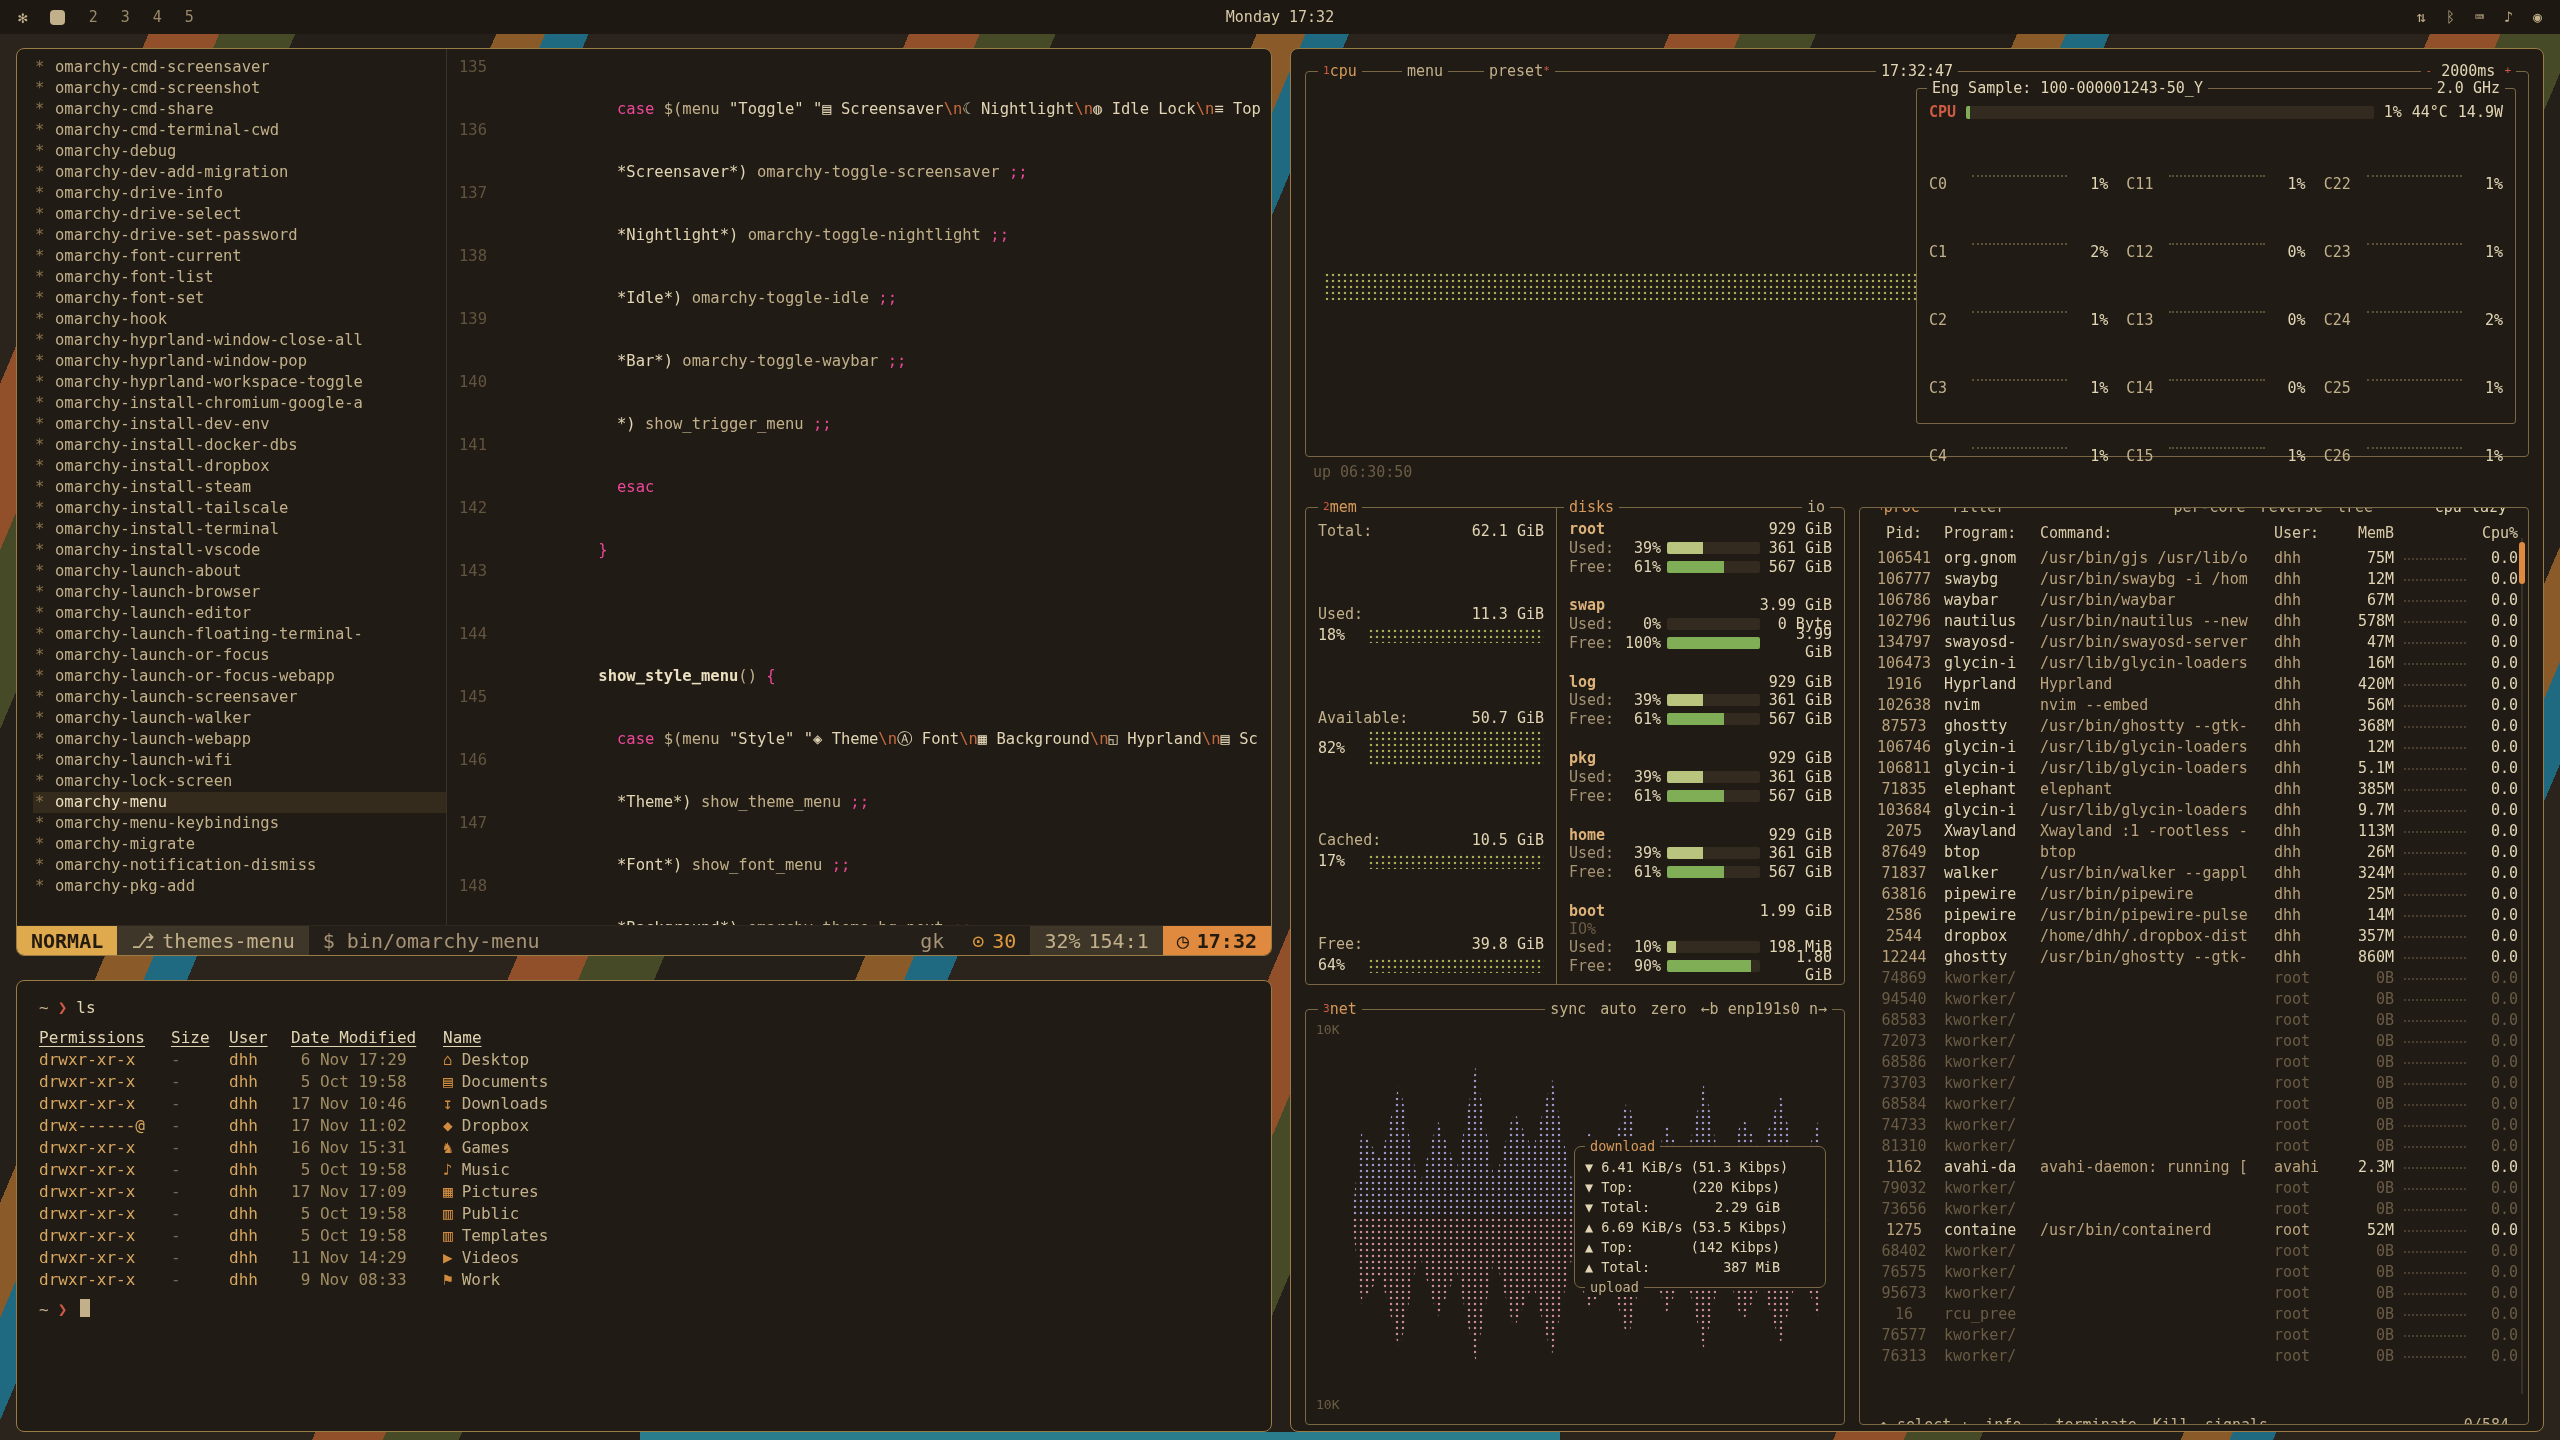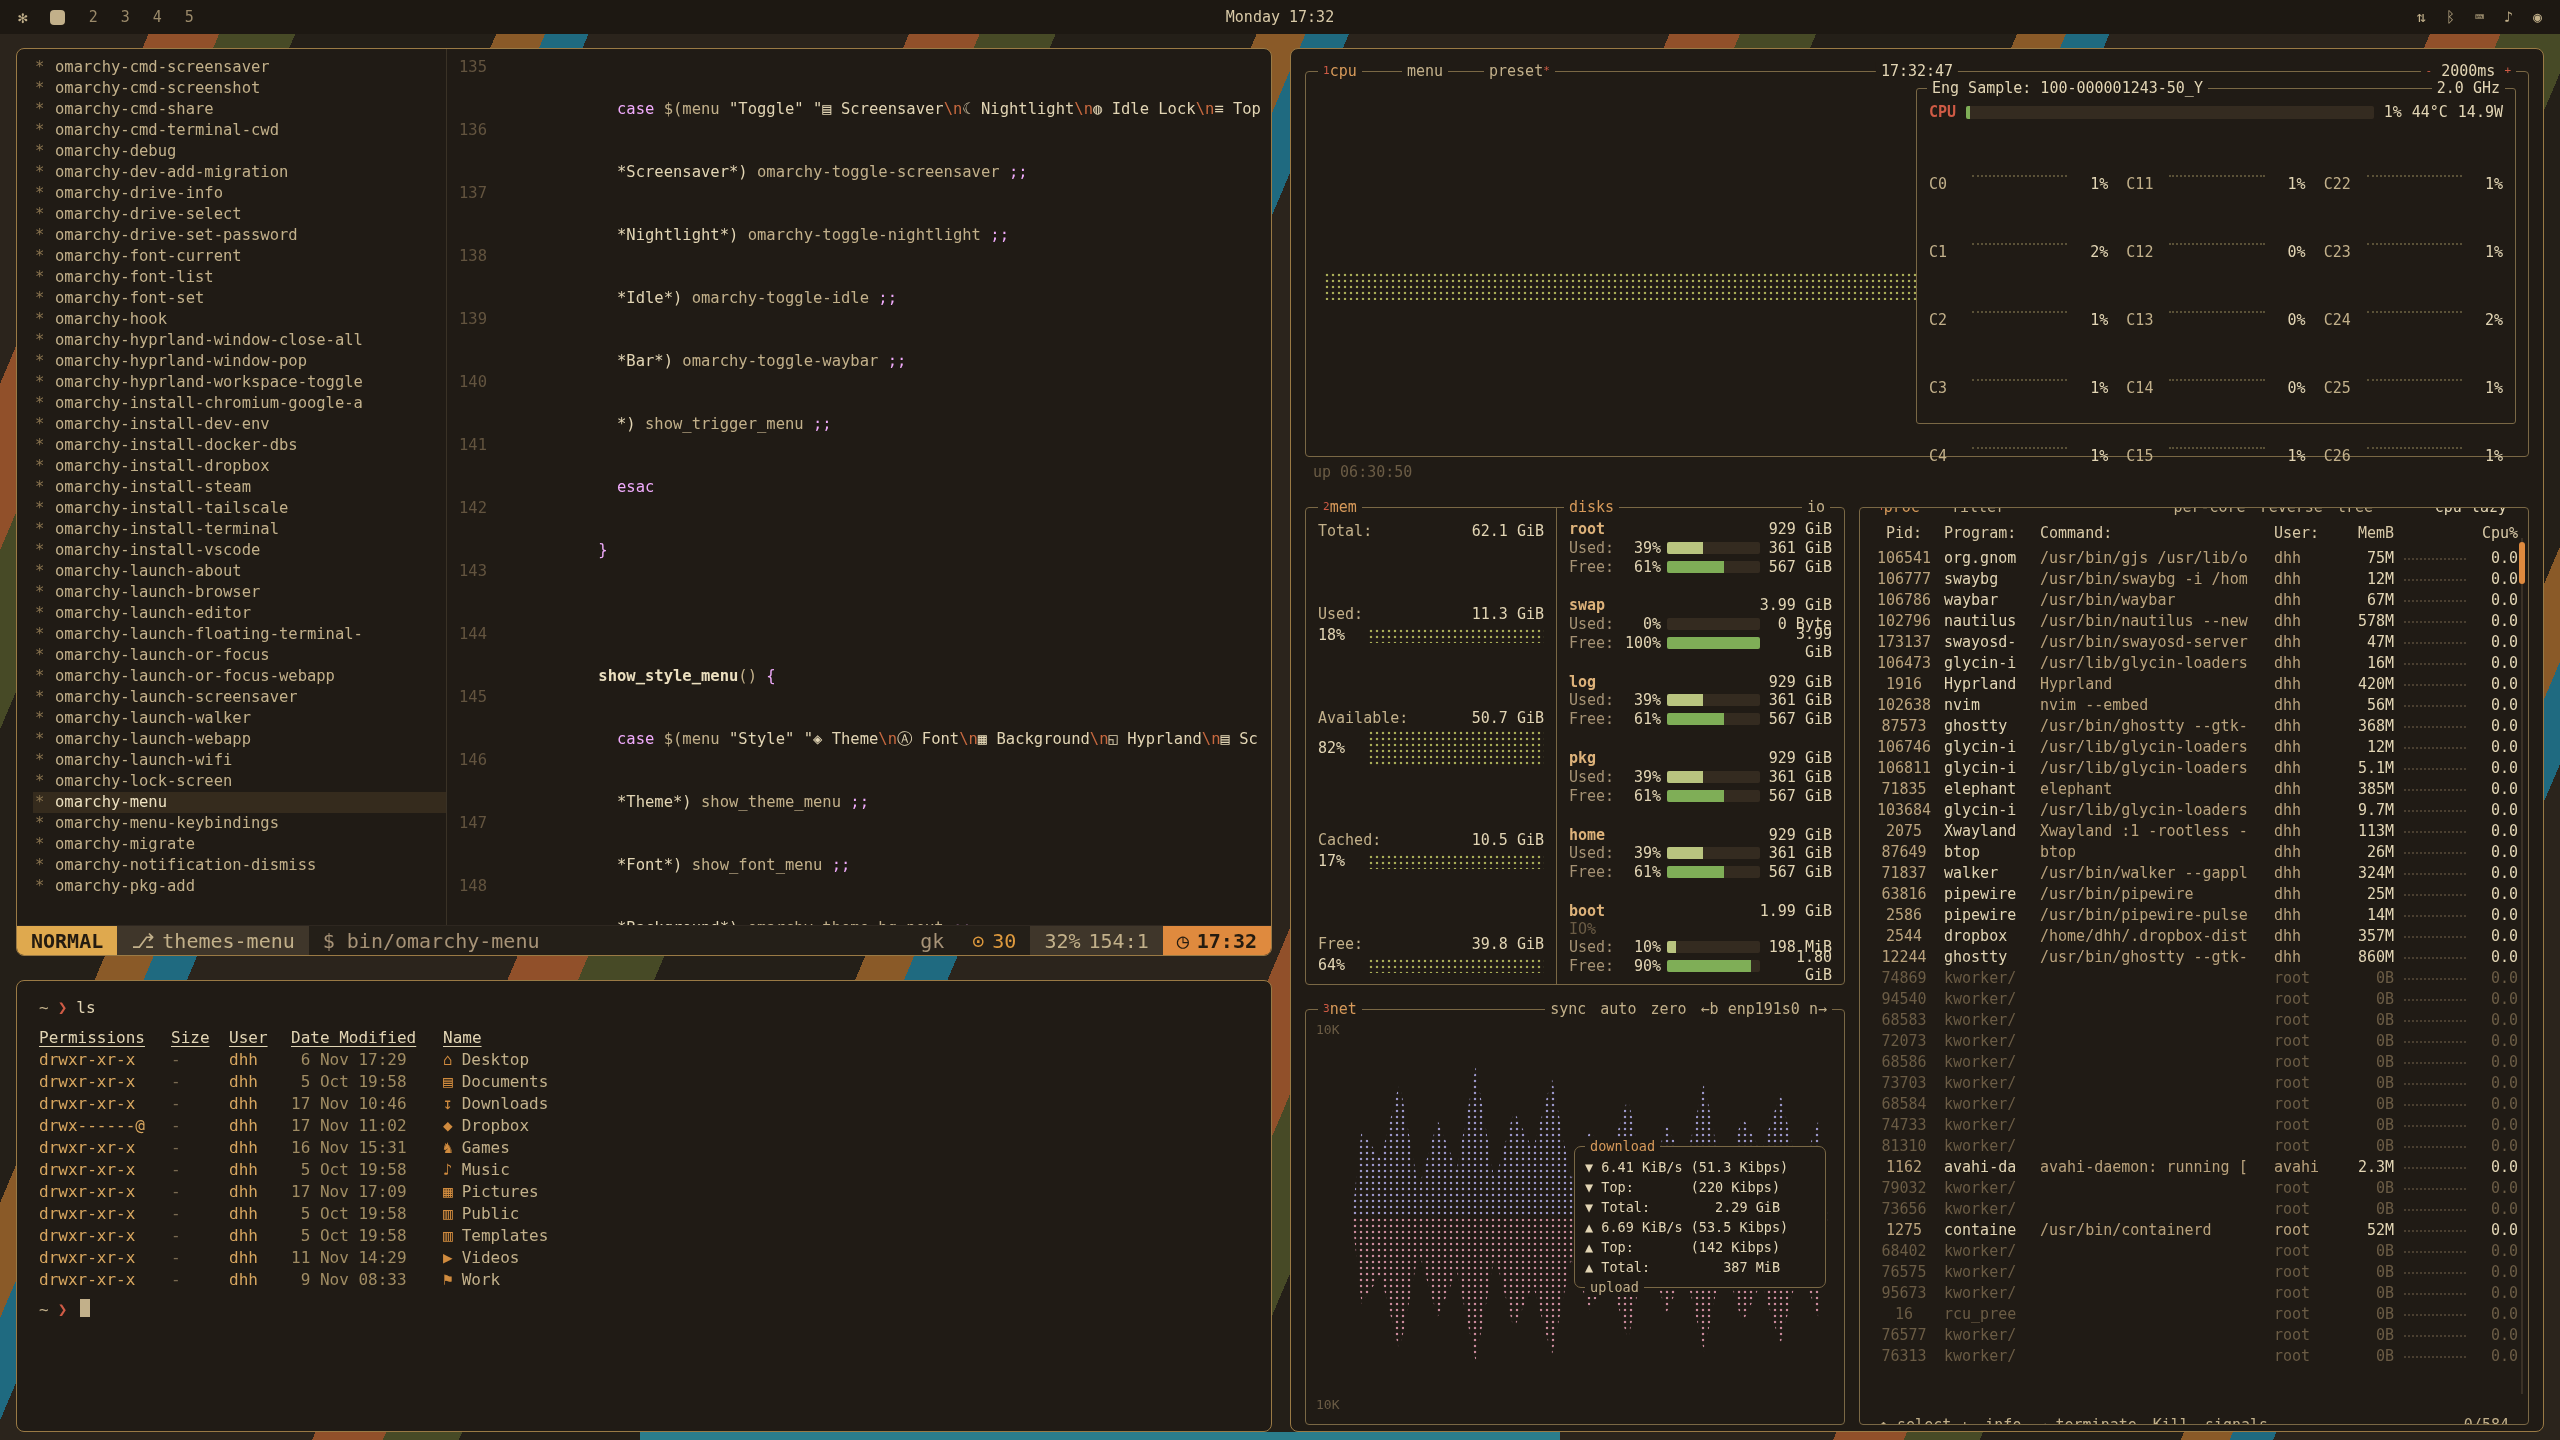--- a/index.html
+++ b/index.html
@@ -34,21 +34,21 @@
   #filepane{width:430px;padding:8px 0 0 16px;line-height:21px;font-size:15.5px;overflow:hidden;border-right:1px solid #3a3226;}
   .fl-row{display:flex;gap:10px;white-space:nowrap;padding-left:2px;}
   .fl-row .star{color:#8a744f;width:10px;}
   .fl-row span:last-child{color:#c2b08a;}
   .fl-row.c-sel{background:#352b1d;}
   .fl-row.c-sel span:last-child{color:#ece0c0;}
   #codepane{flex:1;padding-top:8px;overflow:hidden;position:relative;}
   .cl{display:flex;line-height:21px;font-size:15.5px;}
   .cl .ln{width:58px;text-align:right;padding-right:18px;color:#63543f;flex:none;}
   .cl .lt{flex:1;white-space:pre;overflow:hidden;}
-  .c-d{color:#c2b08a;} .c-k{color:#f0abfc;margin-top:36px;} .c-s{color:#e2d5b4;}
+  .c-d{color:#c2b08a;} .c-k{color:#ec4899;margin-top:36px;} .c-s{color:#e2d5b4;}
   .c-e{color:#c8693f;}
   .c-f{color:#ece0c0;font-weight:bold;}
 
   #statusline{height:30px;background:#241f18;display:flex;align-items:stretch;font-size:20px;border-top:1px solid #2e2720;}
   .seg{display:flex;align-items:center;padding:0 14px;gap:8px;white-space:pre;}
   .seg-mode{background:#dfa94e;color:#241b10;font-weight:bold;}
   .seg-branch{background:#3f362a;color:#c2b08a;}
   .seg-cmd{color:#a79377;}
   .seg-gk{color:#a79377;margin-left:auto;}
   .seg-eye{color:#df9a3e;}
@@ -1130,21 +1130,21 @@
             <span class="p-pid">102796</span>
             <span class="p-prog">nautilus</span>
             <span class="p-cmd">/usr/bin/nautilus --new</span>
             <span class="p-user">dhh</span>
             <span class="p-mem">578M</span>
             <span class="p-lead"></span>
             <span class="p-cpu">0.0</span>
           </div>
 
           <div class="prow">
-            <span class="p-pid">173137</span>
+            <span class="p-pid">134797</span>
             <span class="p-prog">swayosd-</span>
             <span class="p-cmd">/usr/bin/swayosd-server</span>
             <span class="p-user">dhh</span>
             <span class="p-mem">47M</span>
             <span class="p-lead"></span>
             <span class="p-cpu">0.0</span>
           </div>
 
           <div class="prow">
             <span class="p-pid">106473</span>

